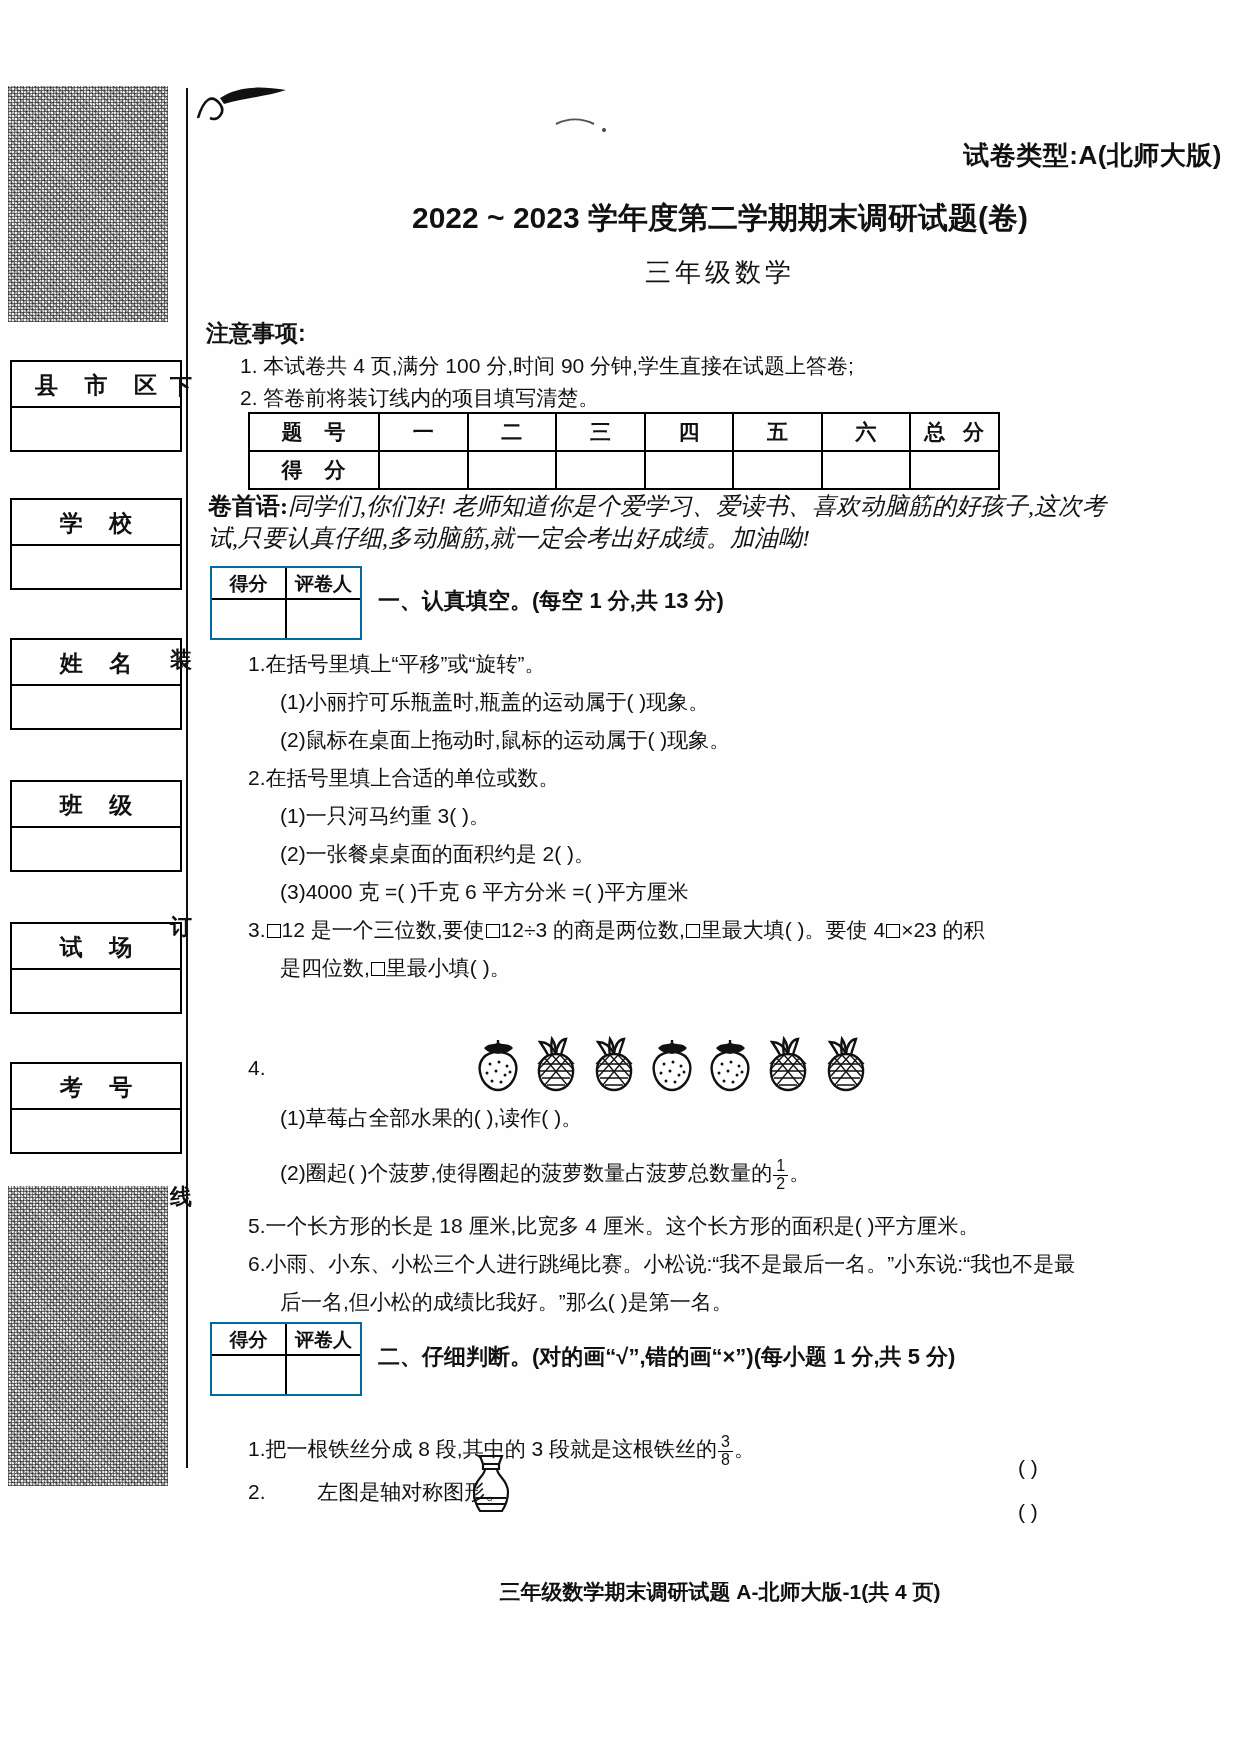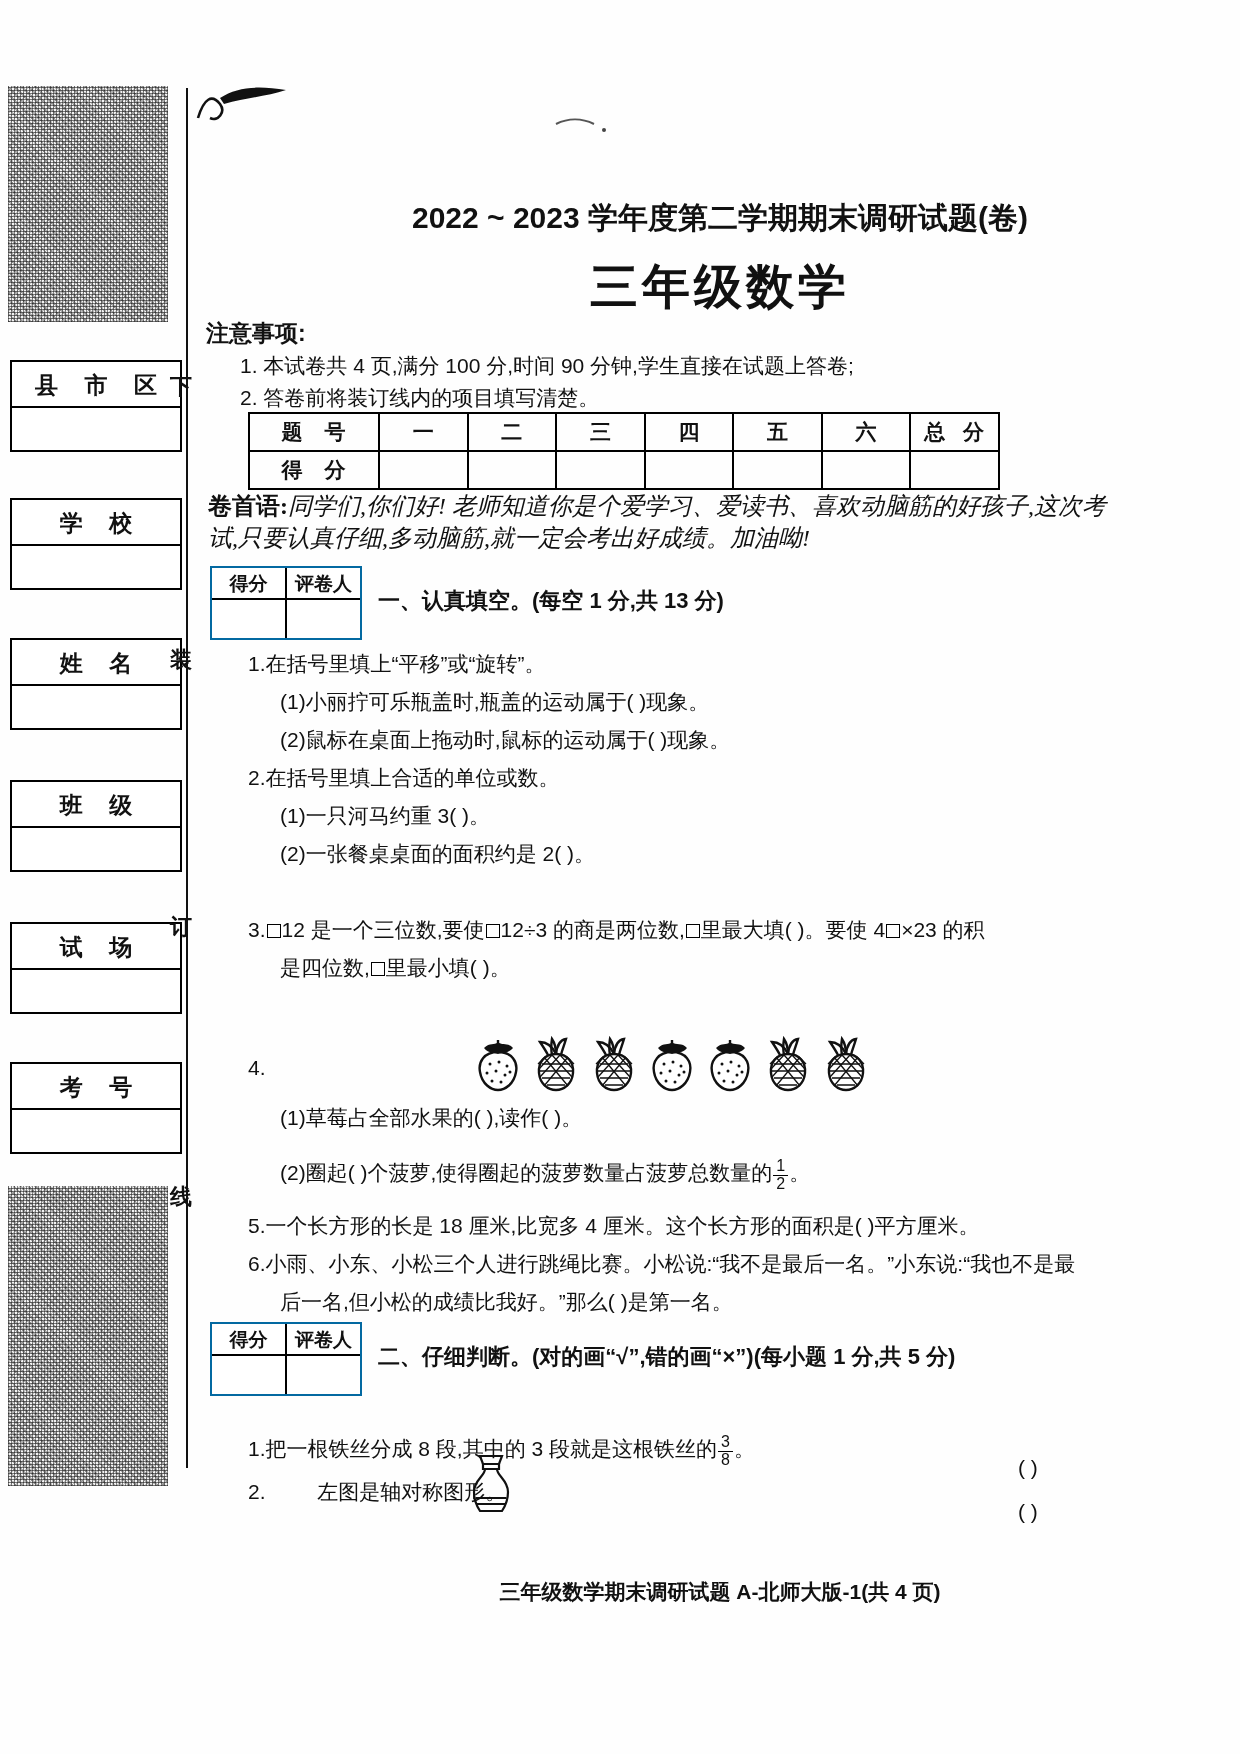--- a/index.html
+++ b/index.html
@@ -109,22 +109,22 @@
     text-align: center;
     font-weight: bold;
     font-size: 30px;
     font-family: "Liberation Sans", "DejaVu Sans", sans-serif;
   }
   .doc-subject {
     position: absolute;
     left: 0; right: 0;
     top: 255px;
     text-align: center;
-    font-weight: bold;
-    font-size: 48px;
+    font-weight: normal;
+    font-size: 26px;
     letter-spacing: 4px;
     font-family: "Liberation Sans", "DejaVu Sans", sans-serif;
   }
 
   .notice-head {
     position: absolute;
     left: 6px; top: 318px;
     font-weight: bold; font-size: 23px;
     font-family: "Liberation Sans", "DejaVu Sans", sans-serif;
   }
@@ -295,20 +295,21 @@
 
     <svg class="scribble" style="left:-10px; top:78px;" width="120" height="60" viewBox="0 0 120 60">
       <path d="M8 40 C14 20, 22 16, 30 26 C36 34, 28 44, 20 40" fill="none" stroke="#111" stroke-width="2.6"></path>
       <path d="M30 20 C48 8, 70 8, 96 12 C78 18, 56 20, 34 26 Z" fill="#111"></path>
     </svg>
     <svg class="scribble" style="left:352px; top:112px;" width="60" height="26" viewBox="0 0 60 26">
       <path d="M4 12 C16 6, 30 6, 42 12" fill="none" stroke="#555" stroke-width="2"></path>
       <circle cx="52" cy="18" r="2" fill="#444"></circle>
     </svg>
 
+    <div class="paper-type">试卷类型:A(北师大版)</div>
     <div class="doc-title">2022 ~ 2023 学年度第二学期期末调研试题(卷)</div>
     <div class="doc-subject">三年级数学</div>
 
     <div class="notice-head">注意事项:</div>
     <div class="notice-1">1. 本试卷共 4 页,满分 100 分,时间 90 分钟,学生直接在试题上答卷;</div>
     <div class="notice-2">2. 答卷前将装订线内的项目填写清楚。</div>
 
     <table id="score-table">
       <tbody>
           <tr>
@@ -357,20 +358,21 @@
       <span>1.</span><span>在括号里填上“平移”或“旋转”。</span>
     </div>
     <div class="q" style="left:80px; top:688px;text-align:right;">(1)小丽拧可乐瓶盖时,瓶盖的运动属于(             )现象。</div>
     <div class="q" style="left:80px; top:726px;">(2)鼠标在桌面上拖动时,鼠标的运动属于(             )现象。</div>
 
     <div class="q" style="left:48px; top:764px;">
       <span>2.</span><span>在括号里填上合适的单位或数。</span>
     </div>
     <div class="q" style="left:80px; top:802px;">(1)一只河马约重 3(           )。</div>
     <div class="q" style="left:80px; top:840px;">(2)一张餐桌桌面的面积约是 2(            )。</div>
+    <div class="q" style="left:80px; top:878px;">(3)4000 克 =(           )千克          6 平方分米 =(           )平方厘米</div>
 
     <div class="q" style="left:48px; top:916px;">
       <span>3.</span><span class="sqbox"></span><span>12 是一个三位数,要使</span><span class="sqbox"></span><span>12÷3 的商是两位数,</span><span class="sqbox"></span><span>里最大填(            )。要使 4</span><span class="sqbox"></span><span>×23 的积</span>
     </div>
     <div class="q" style="left:80px; top:954px;">
       <span>是四位数,</span><span class="sqbox"></span><span>里最小填(            )。</span>
     </div>
 
     <div class="q" style="left:48px; top:1056px;">4.</div>
     <div id="fruit-row">

